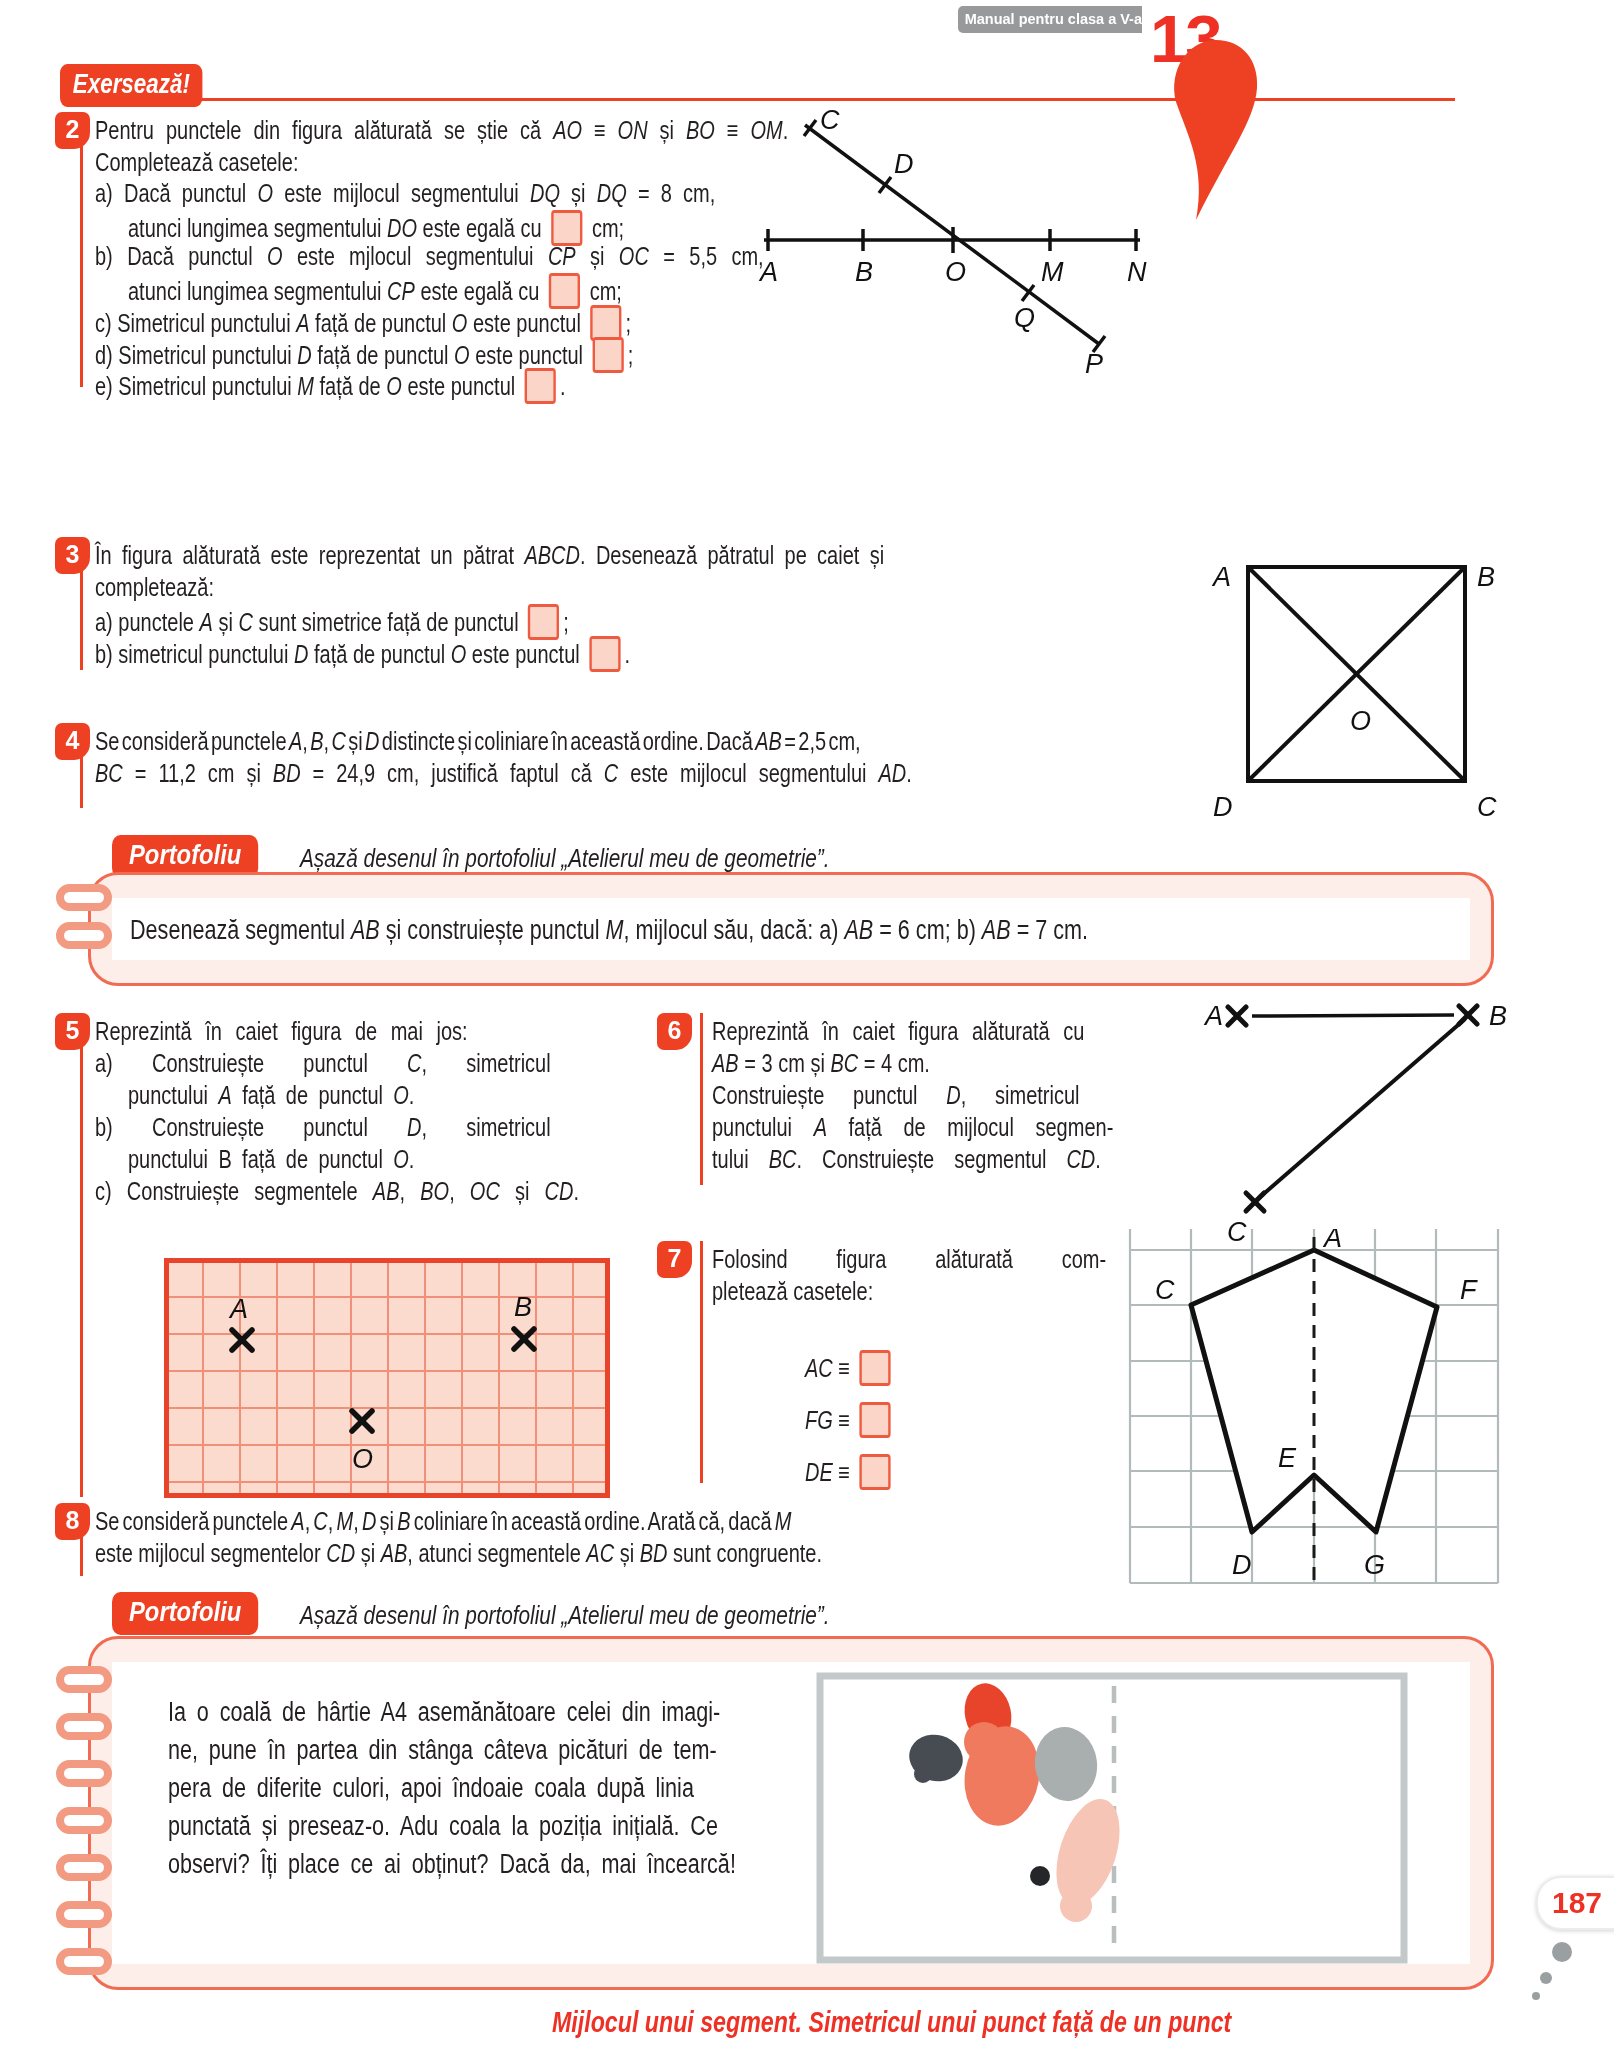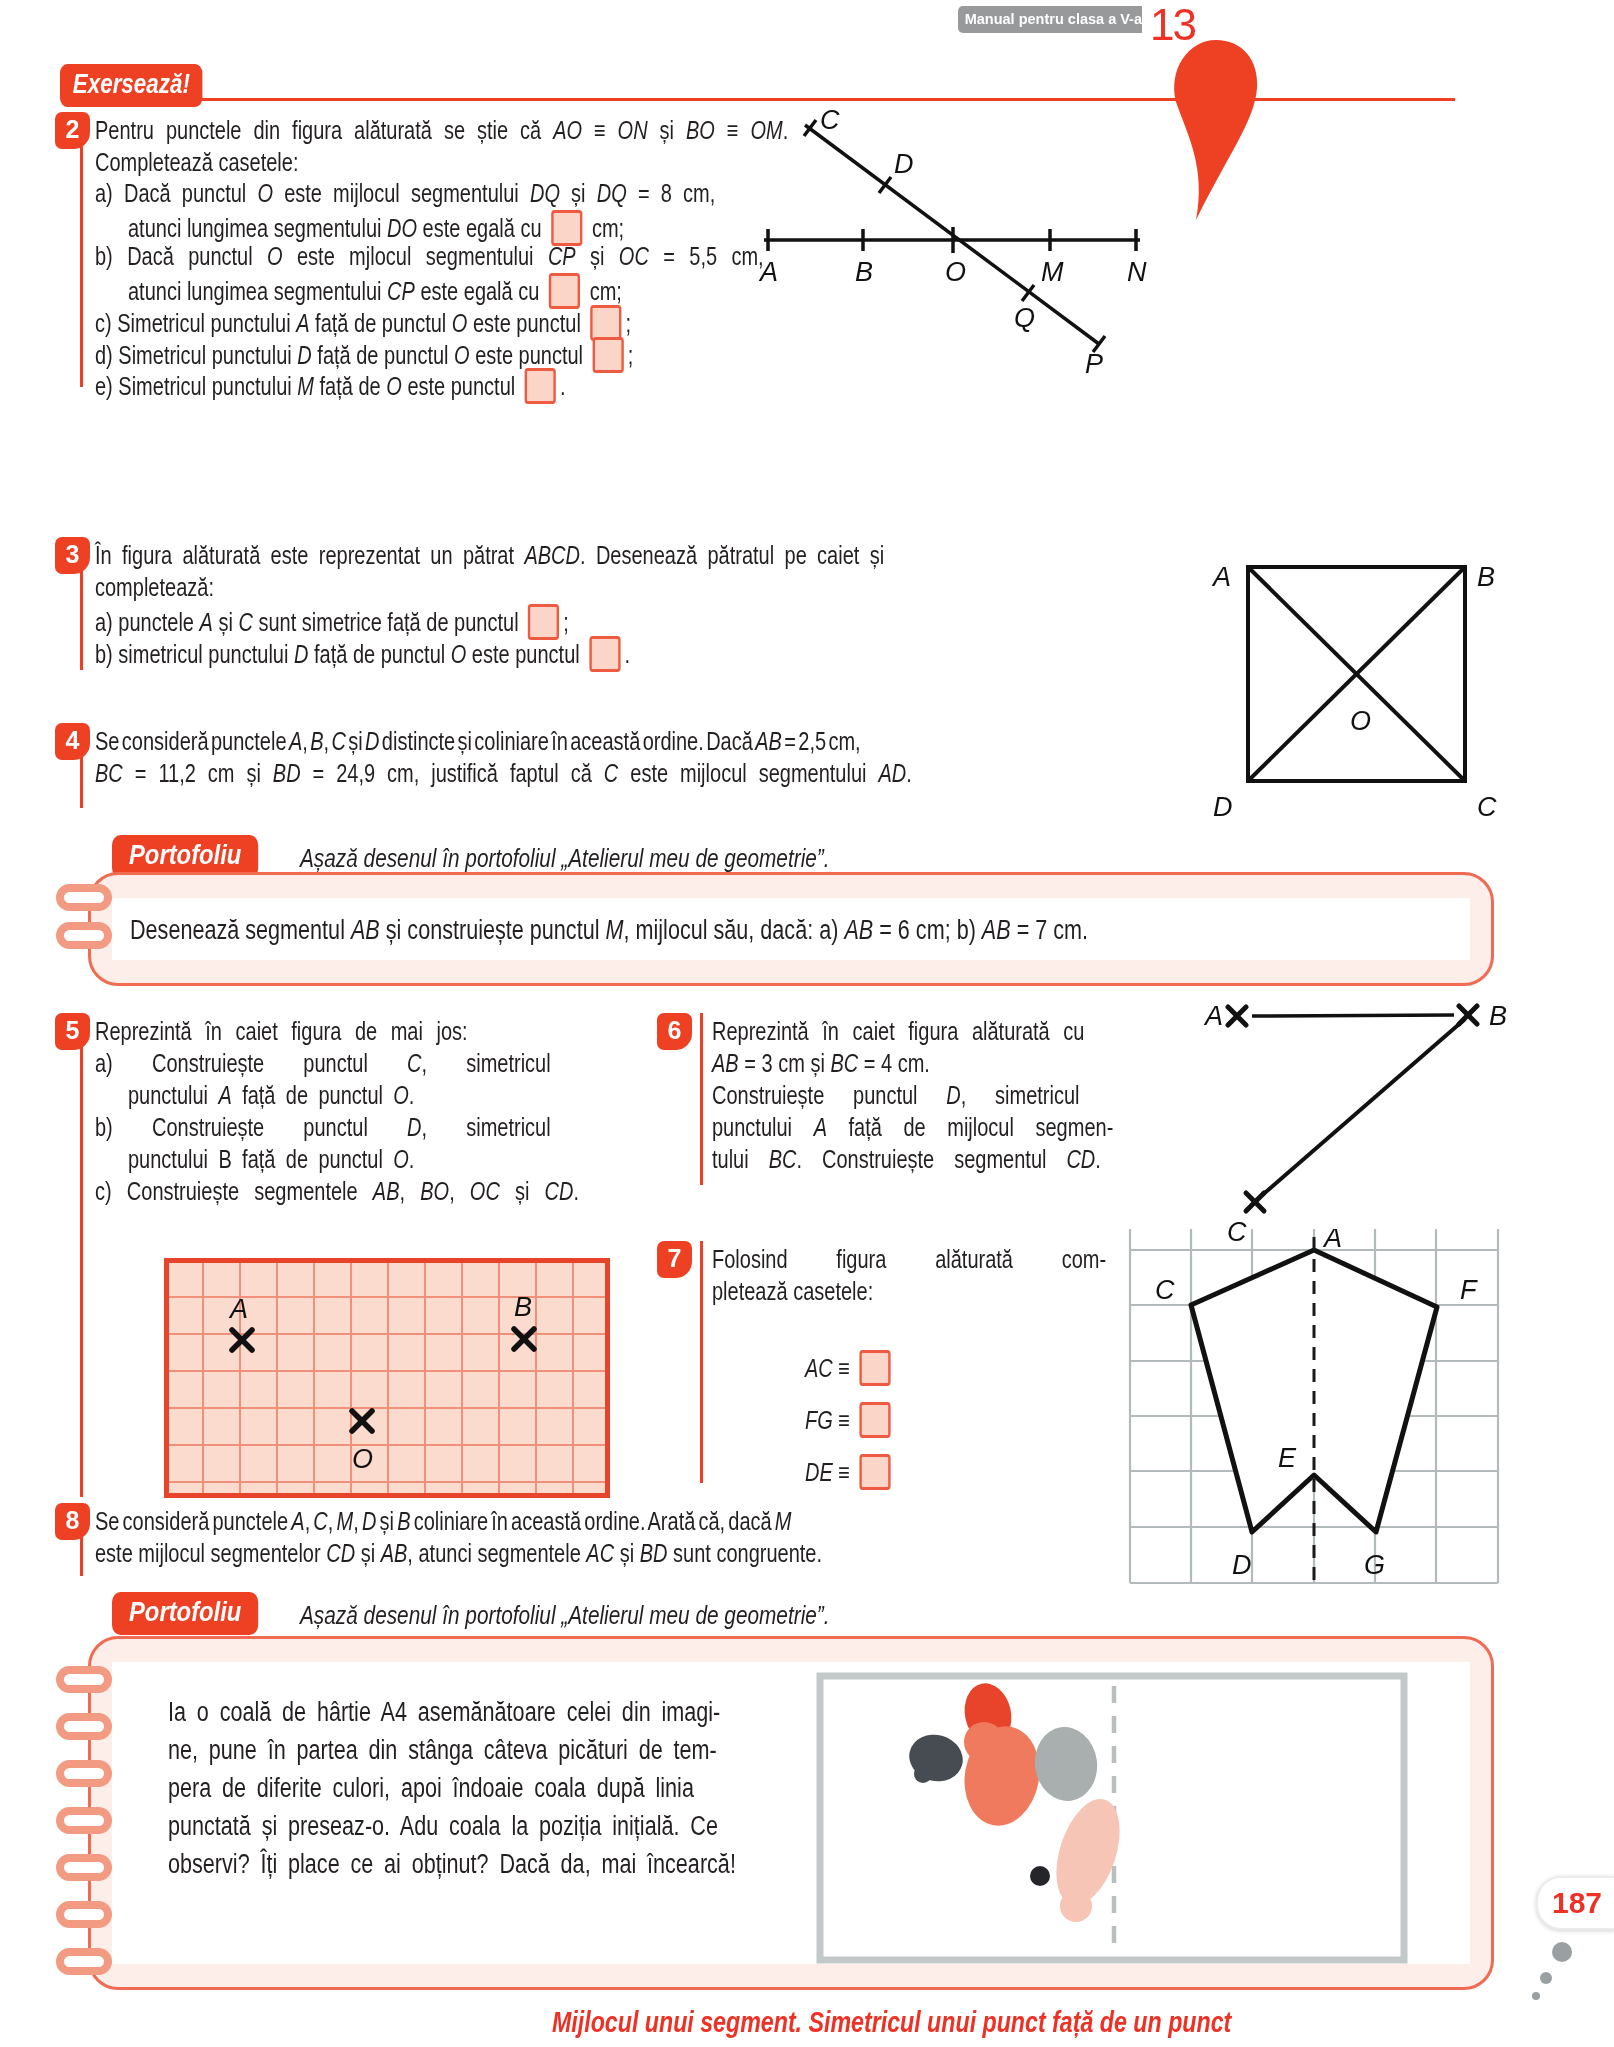--- a/index.html
+++ b/index.html
@@ -25,21 +25,21 @@
   .note{position:absolute;font-style:italic;font-size:26px;white-space:nowrap;
         transform-origin:0 0;transform:scaleX(.8);}
   
   .panel{position:absolute;background:#fdeee9;border:3px solid #f06b52;border-radius:30px;box-sizing:border-box;}
   .inner{position:absolute;background:#fff;}
   .ring{position:absolute;width:56px;height:27px;border:8px solid #f29a82;border-radius:14px;
         background:#fff;box-sizing:border-box;}
   
   .graytab{position:absolute;background:#97999b;color:#fff;font-weight:700;font-size:14.5px;
            text-align:right;border-radius:5px 0 0 5px;}
-  .chapnum{position:absolute;color:#ee3124;font-weight:400;font-size:44px;letter-spacing:-2px;}
+  .chapnum{position:absolute;color:#ee3124;font-weight:700;font-size:67px;letter-spacing:-2px;}
   .pagecapsule{position:absolute;width:78px;height:50px;background:#fff;border:2px solid #ececec;border-right:none;
                border-radius:25px 0 0 25px;box-shadow:0 1px 4px rgba(0,0,0,.18);color:#ee3124;
                font-weight:700;font-size:30px;line-height:50px;text-align:center;}
   .dot{position:absolute;border-radius:50%;background:#9aa0a2;}
   .tagline{position:absolute;color:#ee3124;font-weight:700;font-style:italic;font-size:29px;
            white-space:nowrap;transform-origin:0 0;transform:scaleX(.8);}
   
   svg text{font-family:"Liberation Sans","DejaVu Sans",sans-serif;font-style:italic;
            font-size:27px;fill:#111;}
 </style>

